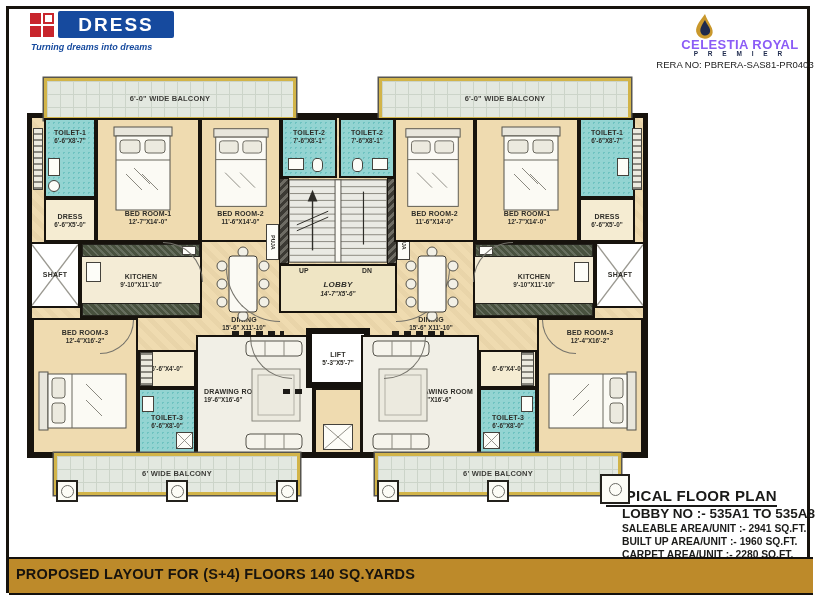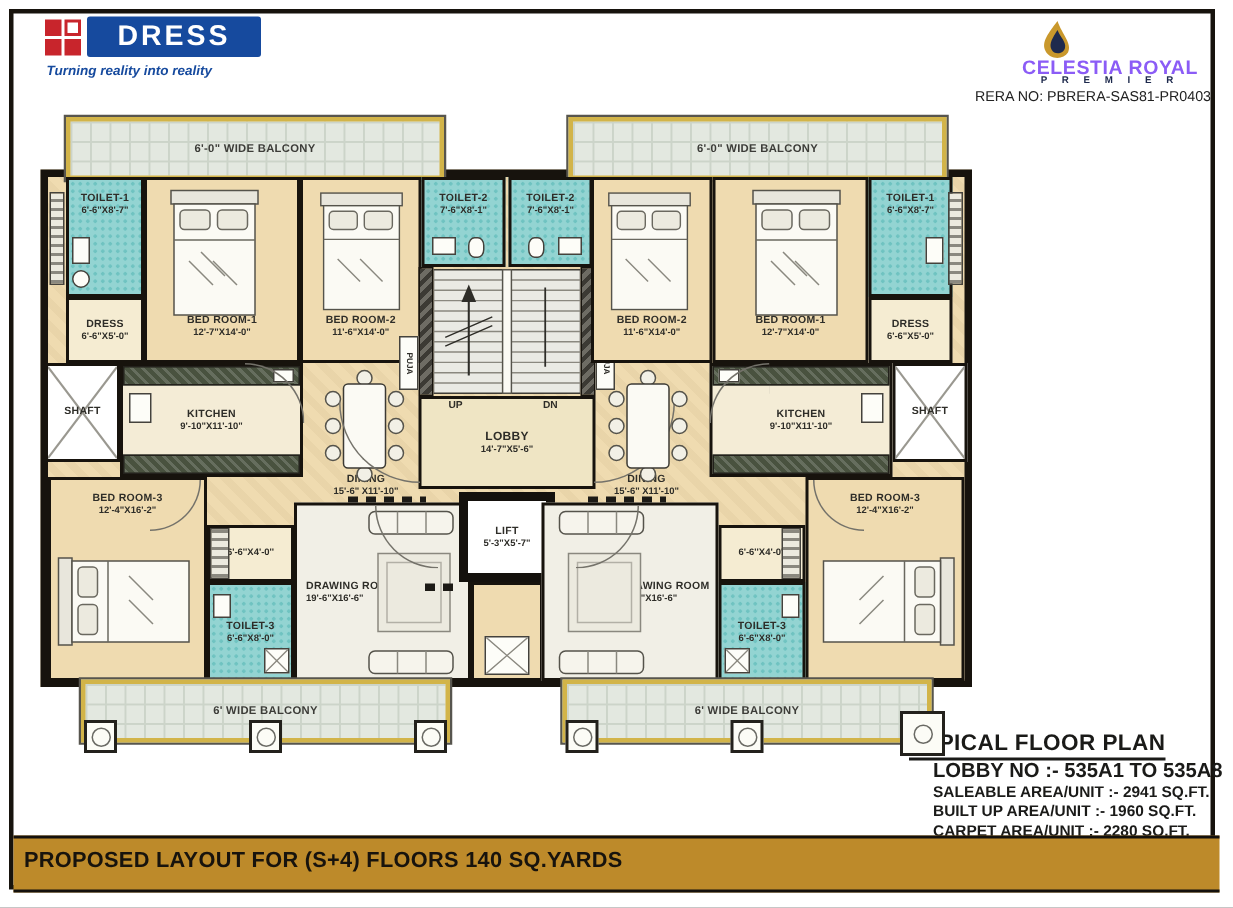--- a/index.html
+++ b/index.html
@@ -16,21 +16,21 @@
   .omaxe-box{position:absolute;left:58px;top:11px;width:116px;height:27px;background:#164a9e;
     border-radius:2px;color:#fff;font-weight:bold;font-size:19px;letter-spacing:2px;
     display:flex;align-items:center;justify-content:center;}
   .tagline{position:absolute;left:31px;top:42px;font-style:italic;font-weight:bold;
     font-size:9px;color:#164a9e;}
   .flame{position:absolute;left:692px;top:14px;width:24px;height:26px;}
   .proj-name{position:absolute;left:660px;top:37px;width:160px;text-align:center;
     font-size:13px;font-weight:bold;color:#8b5cf6;letter-spacing:.4px;}
   .proj-sub{position:absolute;left:660px;top:50px;width:160px;text-align:center;
     font-size:6.5px;font-weight:bold;color:#1e2a4d;letter-spacing:4px;}
-  .rera{position:absolute;left:650px;top:59px;width:170px;
+  .rera{position:absolute;left:650px;top:59px;width:170px;text-align:center;
     font-size:9.5px;color:#222;}
 
   
   .underlay{position:absolute;left:27px;top:113px;width:621px;height:345px;
     box-sizing:border-box;border:5px solid #17130d;background:#efdbb0;
     background-image:repeating-linear-gradient(45deg,rgba(120,90,40,.05) 0 5px,transparent 5px 11px);}
   .room{position:absolute;box-sizing:border-box;border:2px solid #17130d;
     display:flex;flex-direction:column;align-items:center;justify-content:center;text-align:center;}
   .room.lbl-bottom{justify-content:flex-end;padding-bottom:14px;}
   .room.lbl-top{justify-content:flex-start;padding-top:8px;}
@@ -90,21 +90,21 @@
 <div class="page">
   <div class="frame"></div>
 
   <div class="omaxe-icon">
     <div class="sq"></div>
     <div class="sq o"></div>
     <div class="sq"></div>
     <div class="sq"></div>
   </div>
   <div class="omaxe-box">DRESS</div>
-  <div class="tagline">Turning reality into reality</div>
+  <div class="tagline">Turning dreams into dreams</div>
 
   <svg class="flame" viewBox="0 0 24 26">
     <path d="M13 0 C7 8 2 14 5 20 C8 26 17 26 20 21 C23 15 16 9 13 0 Z" fill="#c9982c"></path>
     <path d="M13 6 C10 11 7 15 9 19 C11 23 17 22 18 18 C19 14 15 11 13 6 Z" fill="#1e2a4d"></path>
   </svg>
   <div class="proj-name">CELESTIA ROYAL</div>
   <div class="proj-sub">P R E M I E R</div>
   <div class="rera">RERA NO: PBRERA-SAS81-PR0403</div>
 
   <div class="underlay"></div>
@@ -262,21 +262,21 @@
     <path d="M52 7h48M52 14h48M52 21h48M52 28h48M52 35h48M52 42h48M52 49h48M52 56h48M52 63h48M52 70h48M52 77h48" stroke="#8a887f" stroke-width="1"></path>
     <rect x="47" y="0" width="6" height="84" fill="#fbfaf4" stroke="#55534b"></rect>
     <line x1="24" y1="72" x2="24" y2="18" stroke="#2e2d28" stroke-width="1.4"></line>
     <polygon points="19,22 29,22 24,10" fill="#2e2d28"></polygon>
     <path d="M8 46 L40 32 M8 52 L40 38" stroke="#2e2d28" stroke-width="1"></path>
     <line x1="76" y1="12" x2="76" y2="66" stroke="#2e2d28" stroke-width="1.2"></line>
   </svg>
   <div class="puja" style="left:266px;top:224px;">PUJA</div>
   <div class="puja" style="left:397px;top:224px;">PUJA</div>
 
-  <div class="room beige" style="left:279px;top:264px;width:118px;height:62px;">
+  <div class="room beige" style="left:279px;top:264px;width:118px;height:49px;font-style:italic;">
     <span class="nm" style="font-size:8px;">LOBBY</span>
     <span class="dm">14'-7"X5'-6"</span>
   </div>
   <span class="updn" style="left:299px;top:267px;">UP</span>
   <span class="updn" style="left:362px;top:267px;">DN</span>
   <div class="arc arc-bl" style="left:226px;top:268px;width:54px;height:54px;"></div>
   <div class="arc arc-br" style="left:396px;top:268px;width:54px;height:54px;"></div>
 
   <div class="lift" style="left:306px;top:328px;width:64px;height:60px;">
     <span class="nm">LIFT</span>

